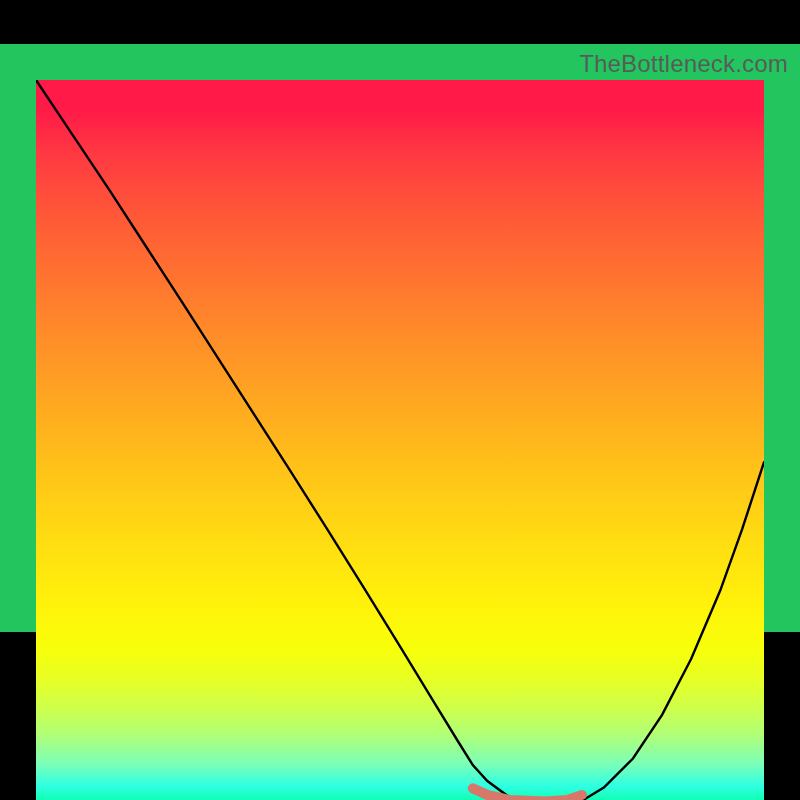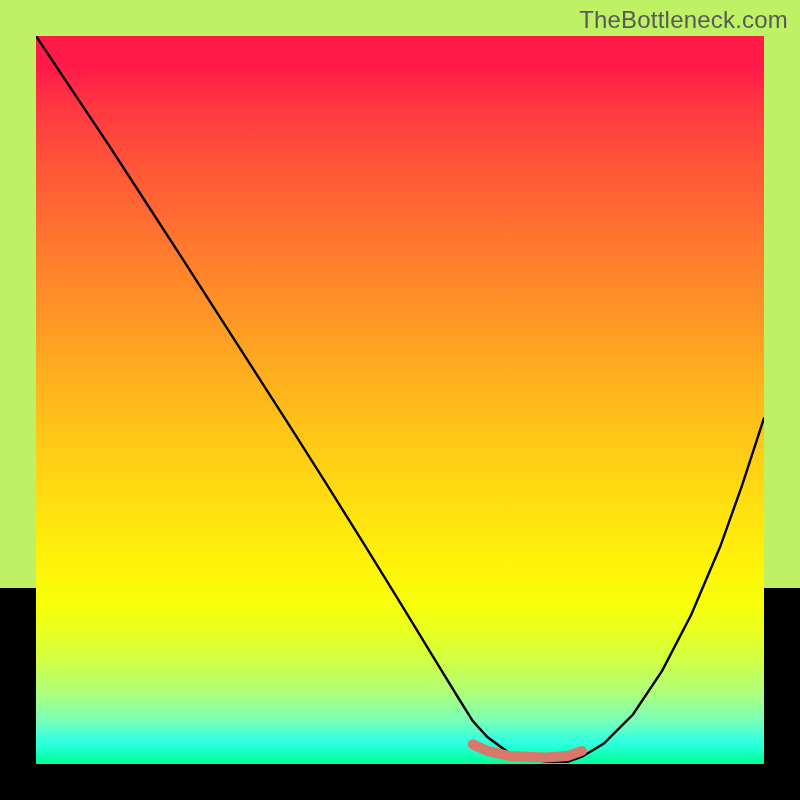--- a/index.html
+++ b/index.html
@@ -1,21 +1,22 @@
 <!DOCTYPE html>
 <html><head>
 <meta charset="utf-8">
 <style>
   * { margin: 0; padding: 0; box-sizing: border-box; }
   html, body { width: 800px; height: 800px; overflow: hidden; background: #000; }
   .frame {
     position: relative;
     width: 800px;
     height: 588px;
-    background: #bef264;
+    background: #22c55e;
+    margin-top: 44px;
   }
   .watermark {
     position: absolute;
     top: 6px;
     right: 12px;
     font-family: Arial, Helvetica, sans-serif;
     font-size: 24px;
     color: #595959;
     letter-spacing: 0.2px;
     z-index: 10;

